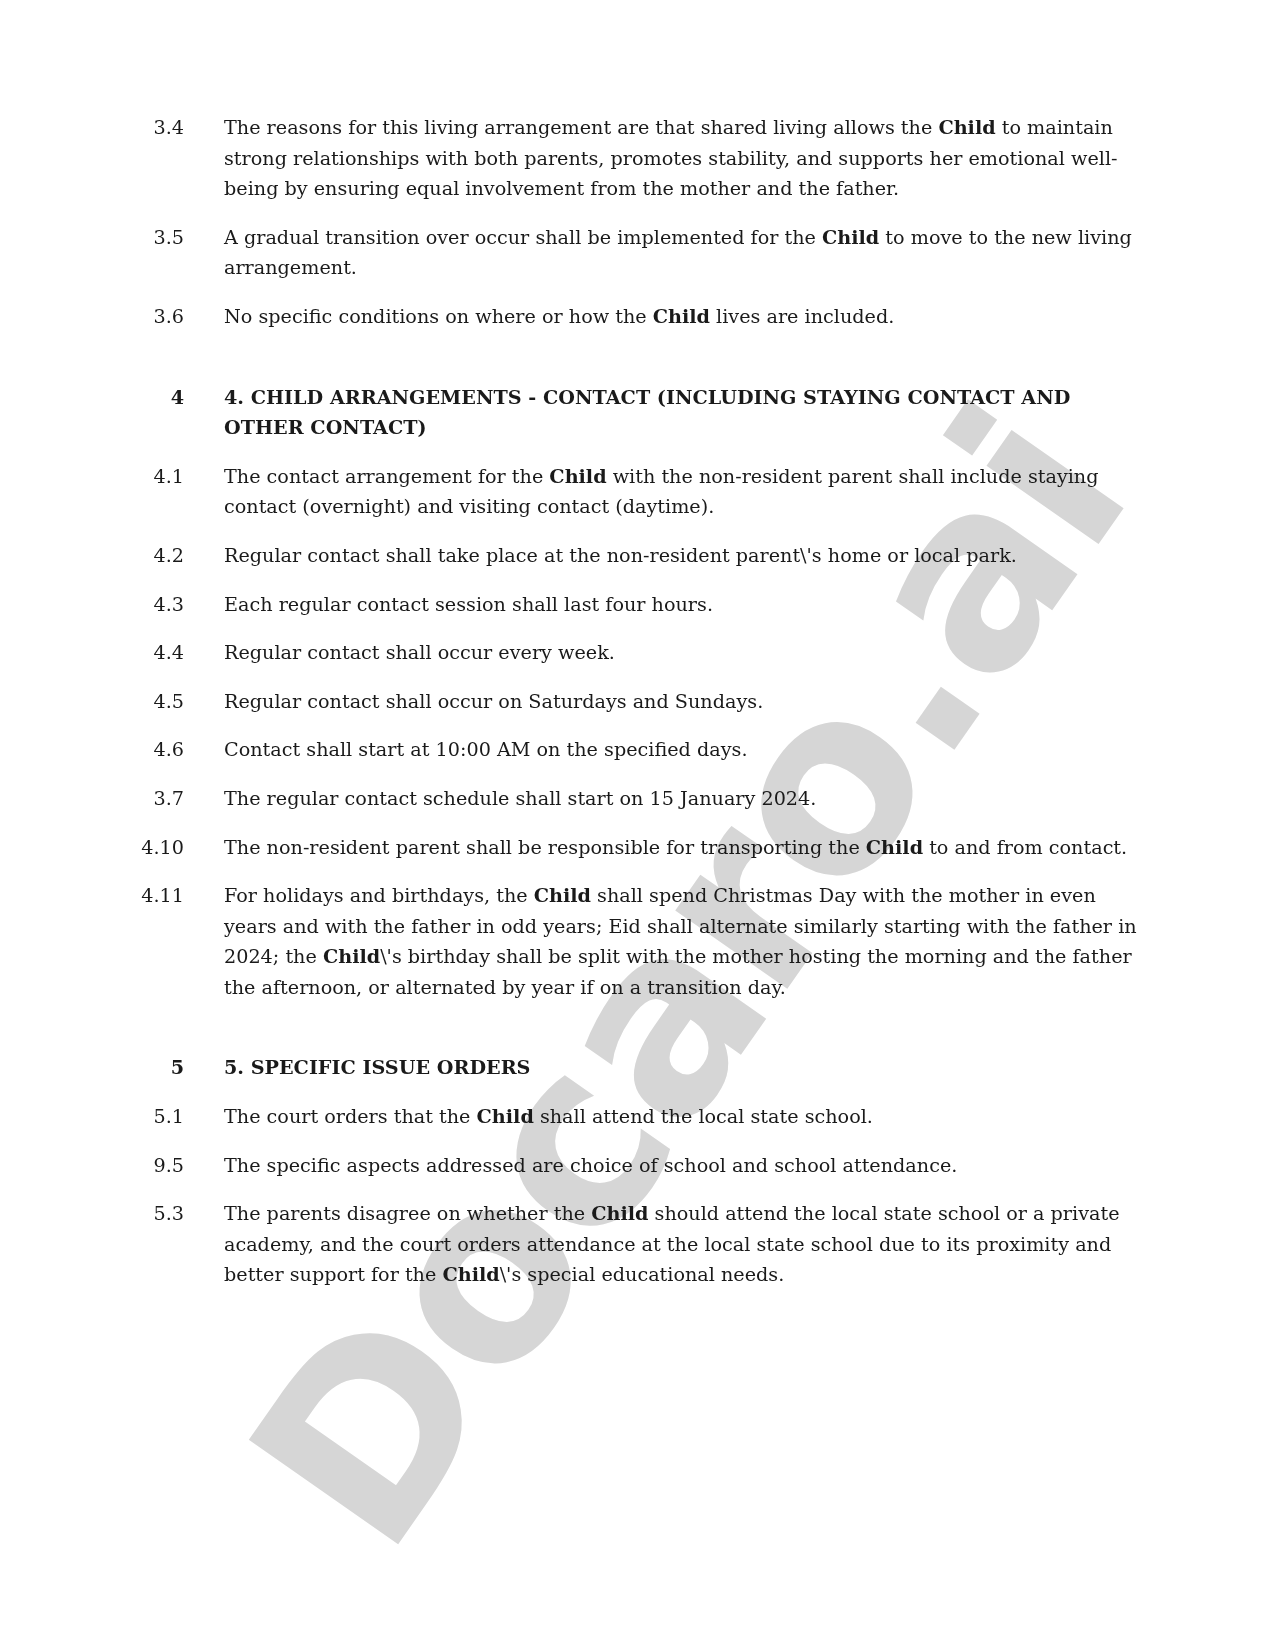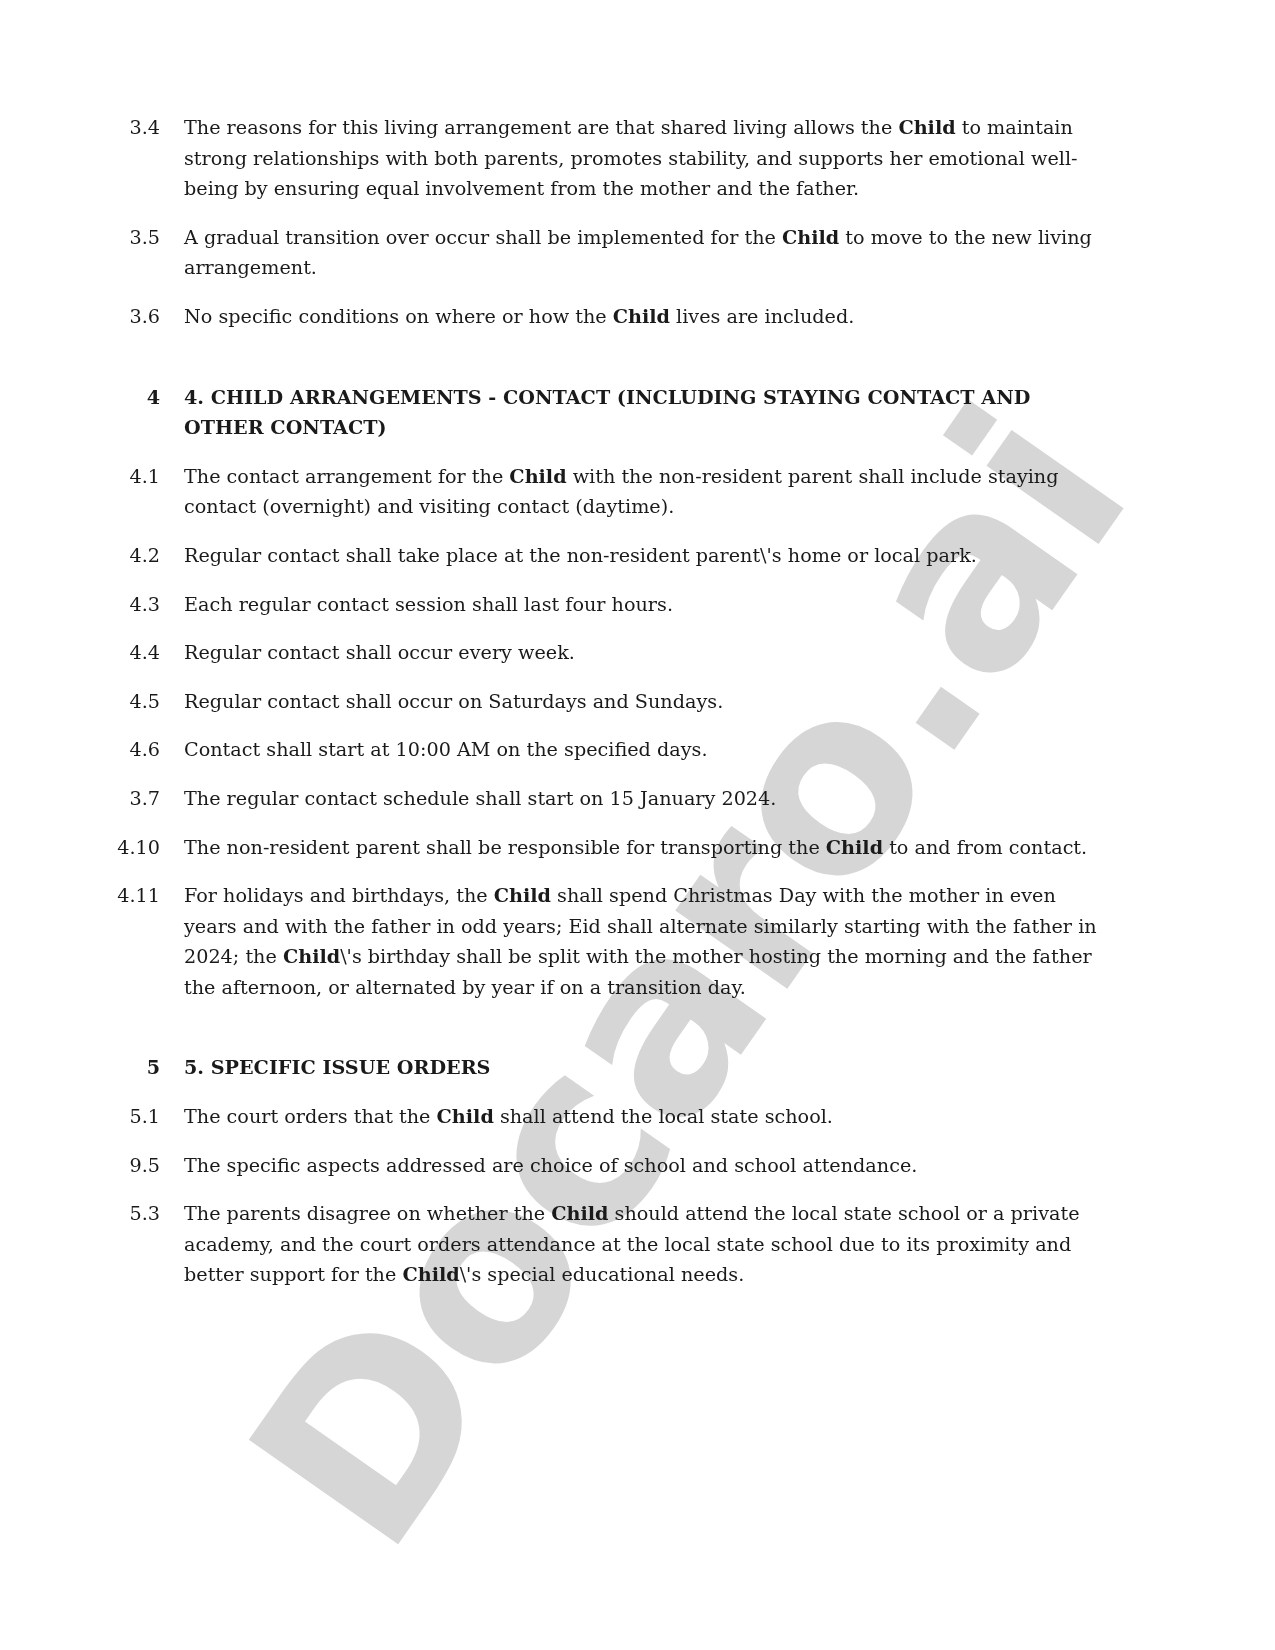--- a/index.html
+++ b/index.html
@@ -4,23 +4,23 @@
 <style>
   html, body { margin:0; padding:0; background:#ffffff; }
   body { width:1275px; height:1650px; position:relative; overflow:hidden;
          font-family:"DejaVu Serif", serif; color:#1a1a1a; }
   .page { position:absolute; left:0; top:0; width:1275px; height:1650px; }
   .watermark { position:absolute; left:160px; top:700px; font-family:"DejaVu Sans", sans-serif;
                font-weight:bold; font-size:250px; color:#d6d6d6; transform:rotate(-55deg);
                transform-origin:left top; white-space:nowrap; letter-spacing:-4px; z-index:0;
                top:1430px; left:195px; }
   .content { position:absolute; left:0; top:113px; width:1275px; z-index:1; }
-  .item { position:relative; display:flex; font-size:19.2px; line-height:30.6px; margin-bottom:18px; }
+  .item { position:relative; display:flex; font-size:19.2px; line-height:30.6px; margin-bottom:18px;padding-left:24px; }
   .num { width:184px; text-align:right; padding-right:24px; box-sizing:border-box; flex:none; }
-  .text { width:930px; }
+  .text { width:930px;margin-left:16px; }
   .heading { font-weight:bold; margin-top:50px; }
   b { font-weight:bold; }
 </style>
 </head>
 <body>
 
 <div class="page">
   <div class="watermark">Docaro.ai</div>
   <div class="content" id="content">
       <div class="item">

